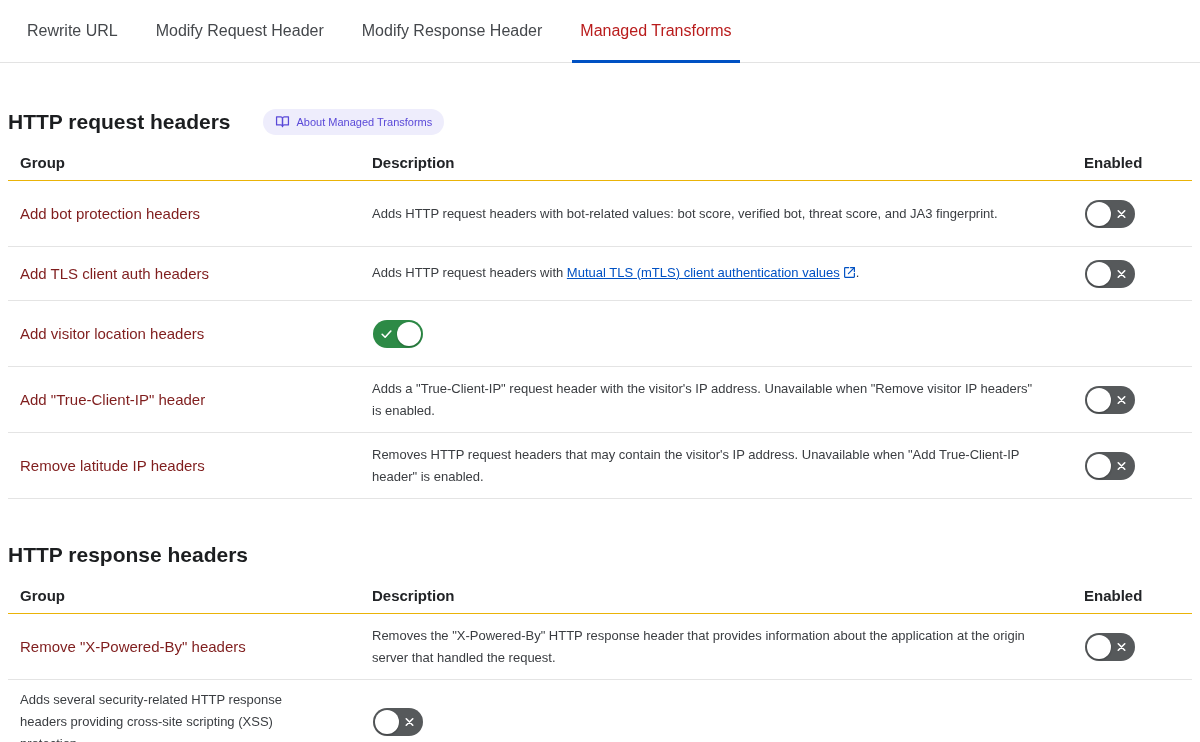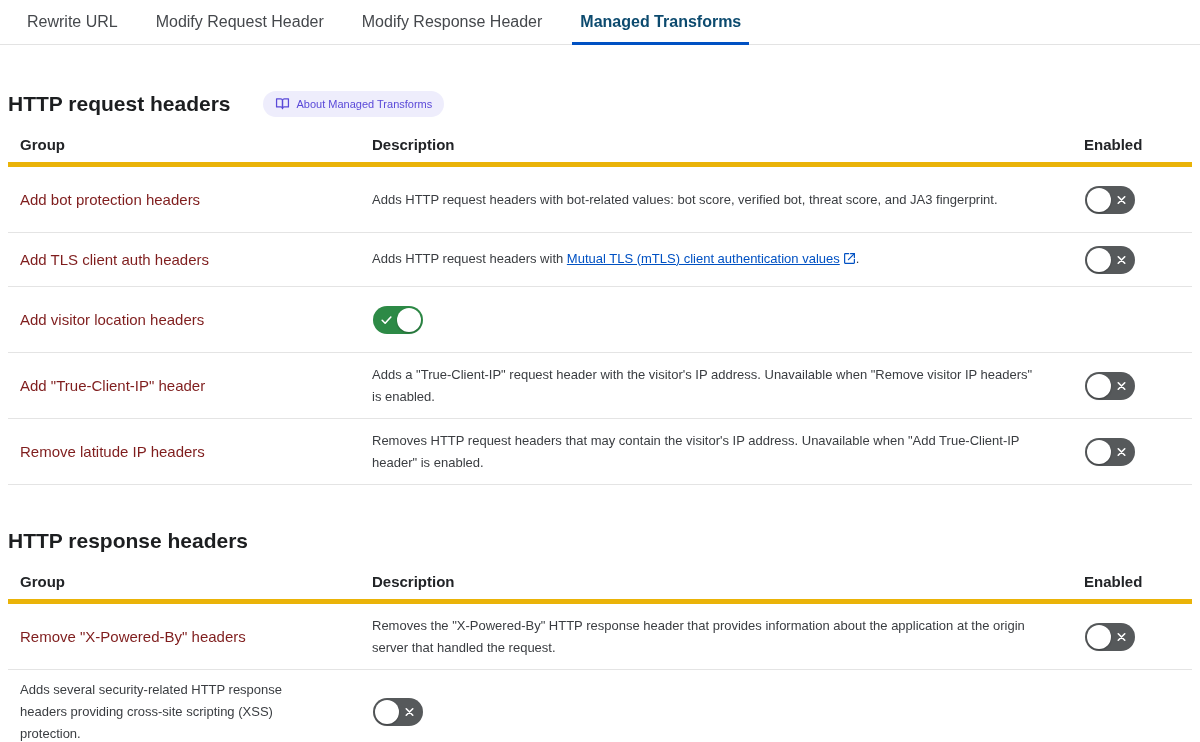--- a/index.html
+++ b/index.html
@@ -1,42 +1,42 @@
 <!DOCTYPE html>
 <html style="--accent: #0051C3; --toggle-on: #2D8A46; --toggle-off: #56595B; --badge-bg: #EEEDFC; --badge-text: #5A49D8;"><head>
 <meta charset="utf-8">
 <style>
   * { margin:0; padding:0; box-sizing:border-box; }
   html,body { width:1200px; height:742px; background:#fff;
     font-family:"Liberation Sans", sans-serif; color:#3a3d41; overflow:hidden; }
 
   
-  .tabbar { display:flex; align-items:stretch; height:45px; padding-left:19px;
+  .tabbar { display:flex; align-items:stretch; height:63px; padding-left:19px;
     border-bottom:1px solid #e3e3e3; }
   .tab { display:flex; align-items:center; padding:0 8px; margin-right:22px;
     font-size:16px; color:#45484c; position:relative; cursor:pointer; white-space:nowrap; }
-  .tab.active { color:#0c4a6e; font-weight:bold; }
+  .tab.active { color:#b91c1c; font-weight:normal; }
   .tab.active::after { content:""; position:absolute; left:0; right:0; bottom:-1px;
     height:3px; background:var(--accent,#0051c3); }
 
   
   .content { padding:0 8px; }
   .section1 { margin-top:46px; }
   .section2 { margin-top:43px; }
   .section-head { display:flex; align-items:center; gap:32px; }
   h2.section-title { font-size:21px; line-height:26px; color:#1c1e20; font-weight:bold; }
   .badge { display:inline-flex; align-items:center; gap:7px;
     background:var(--badge-bg,#eeedfc); color:var(--badge-text,#5a49d8);
     border-radius:14px; padding:5px 12px 6px 12px; font-size:11px; cursor:pointer; }
   .badge svg { display:block; }
 
   
   .table { margin-top:17px; width:1184px; }
   .t-head { display:grid; grid-template-columns:352px 1fr 120px;
-    border-bottom:5px solid #eab308; padding:2px 0 9px 0; }
+    border-bottom:1px solid #eab308; padding:2px 0 9px 0; }
   .t-head > div { padding-left:12px; font-size:15px; font-weight:bold; color:#222427; }
   .t-row { display:grid; grid-template-columns:352px 1fr 120px; align-items:center;
     border-bottom:1px solid #e4e4e4; min-height:54px; padding:9px 0; }
   .t-row.two-line { min-height:66px; }
   .cell-group { padding-left:12px; font-size:15px; line-height:23px; color:#7f1d1d; }
   .cell-desc { padding-left:12px; padding-right:30px; font-size:13px; line-height:22px;
     color:#3a3d41; max-width:712px; }
   .cell-desc a { color:var(--accent,#0051c3); text-decoration:underline; cursor:pointer; }
   .ext-icon { display:inline-block; vertical-align:-2px; margin-left:3px;
     color:var(--accent,#0051c3); }

